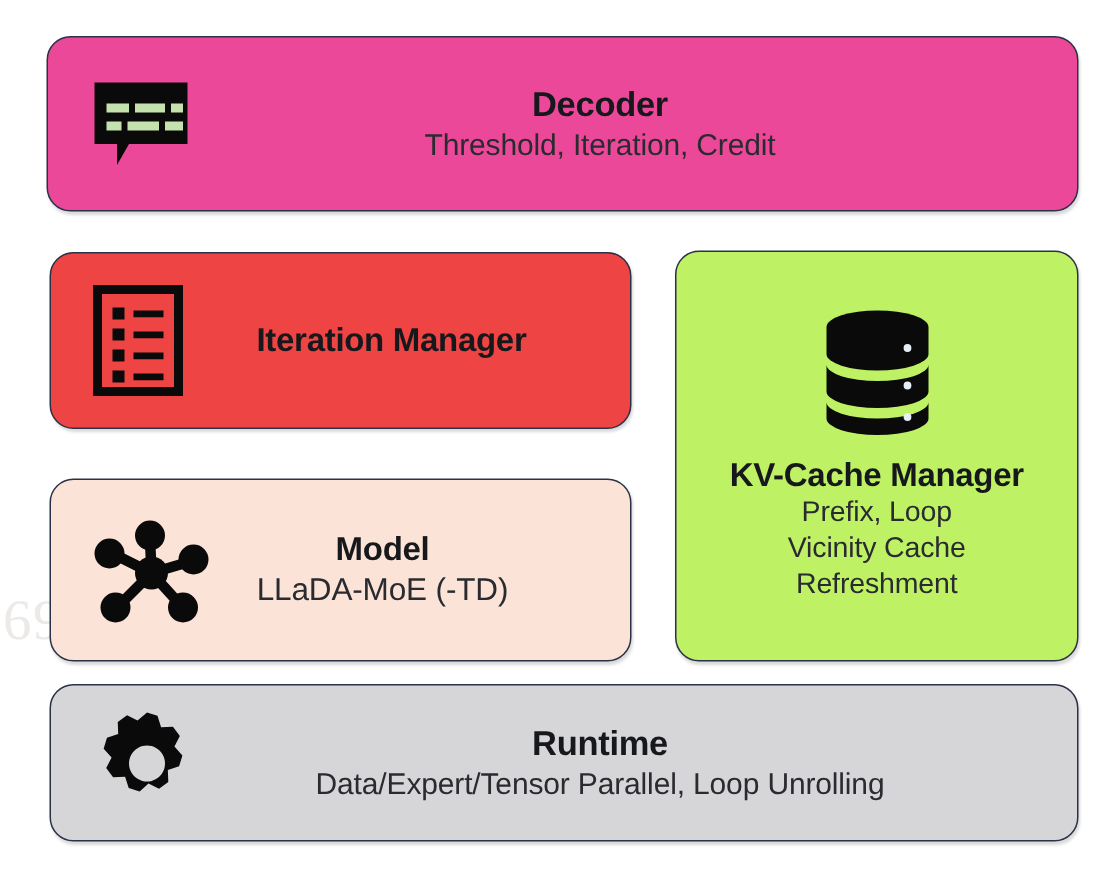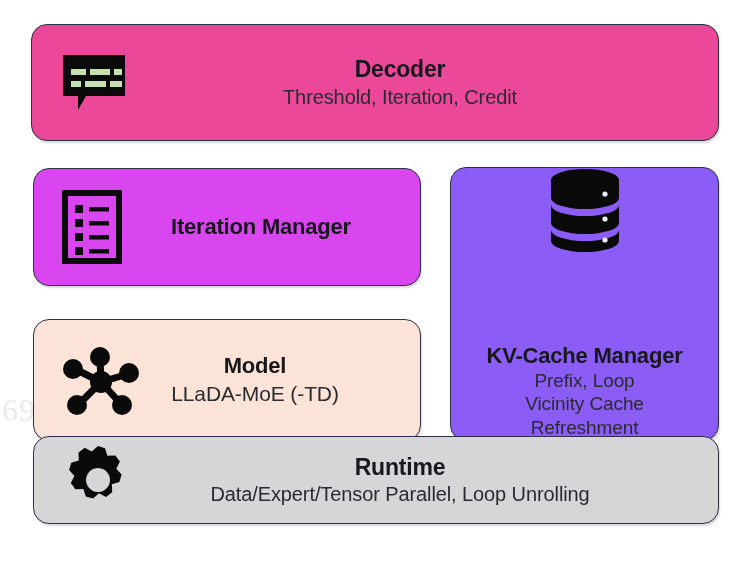--- a/index.html
+++ b/index.html
@@ -17,21 +17,21 @@
   #canvas {
     position: relative;
     width: 733px;
     height: 582px;
     background: #ffffff;
   }
   .watermark {
     position: absolute;
     left: 2px;
     top: 392px;
-    font-size: 32px;
+    font-size: 38px;
     color: #ece9e6;
     font-family: "Liberation Serif", serif;
     letter-spacing: 1px;
     user-select: none;
   }
   .box {
     position: absolute;
     box-sizing: border-box;
     border: 1.6px solid #2b3247;
     border-radius: 16px;
@@ -90,44 +90,43 @@
   
   #box-decoder {
     left: 31px; top: 24px; width: 688px; height: 117px;
     background: #ec4899;
   }
   #box-decoder .title { font-size: 23px; }
   #box-decoder .subtitle { font-size: 20px; margin-top: 2px; }
 
   #box-iteration {
     left: 33px; top: 168px; width: 388px; height: 118px;
-    background: #d946ef;
+    background: #ef4444;
   }
   #box-iteration .title { font-size: 22px; }
   #box-iteration .subtitle { font-size: 19px; margin-top: 2px; }
   #box-iteration .text-slot { padding-left: 72px; padding-right: 4px; }
 
   #box-model {
     left: 33px; top: 319px; width: 388px; height: 122px;
     background: #fbe4d7;
   }
   #box-model .title { font-size: 22px; }
   #box-model .subtitle { font-size: 21px; margin-top: 2px; }
   #box-model .text-slot { padding-right: 4px; }
 
   #box-kvcache {
     left: 450px; top: 167px; width: 269px; height: 274px;
-    background: #8b5cf6;
-    justify-content: space-between;
+    background: #bef264;
   }
   #box-kvcache .title { font-size: 22px; }
   #box-kvcache .subtitle { font-size: 19px; margin-top: 1px; }
 
   #box-runtime {
-    left: 33px; top: 436px; width: 686px; height: 88px;
+    left: 33px; top: 456px; width: 686px; height: 105px;
     background: #d6d6d8;
   }
   #box-runtime .title { font-size: 23px; }
   #box-runtime .subtitle { font-size: 20px; margin-top: 1px; }
   #box-runtime .text-slot { padding-left: 58px; }
 
   .icon-slot svg { display: block; }
 </style>
 </head>
 <body>

